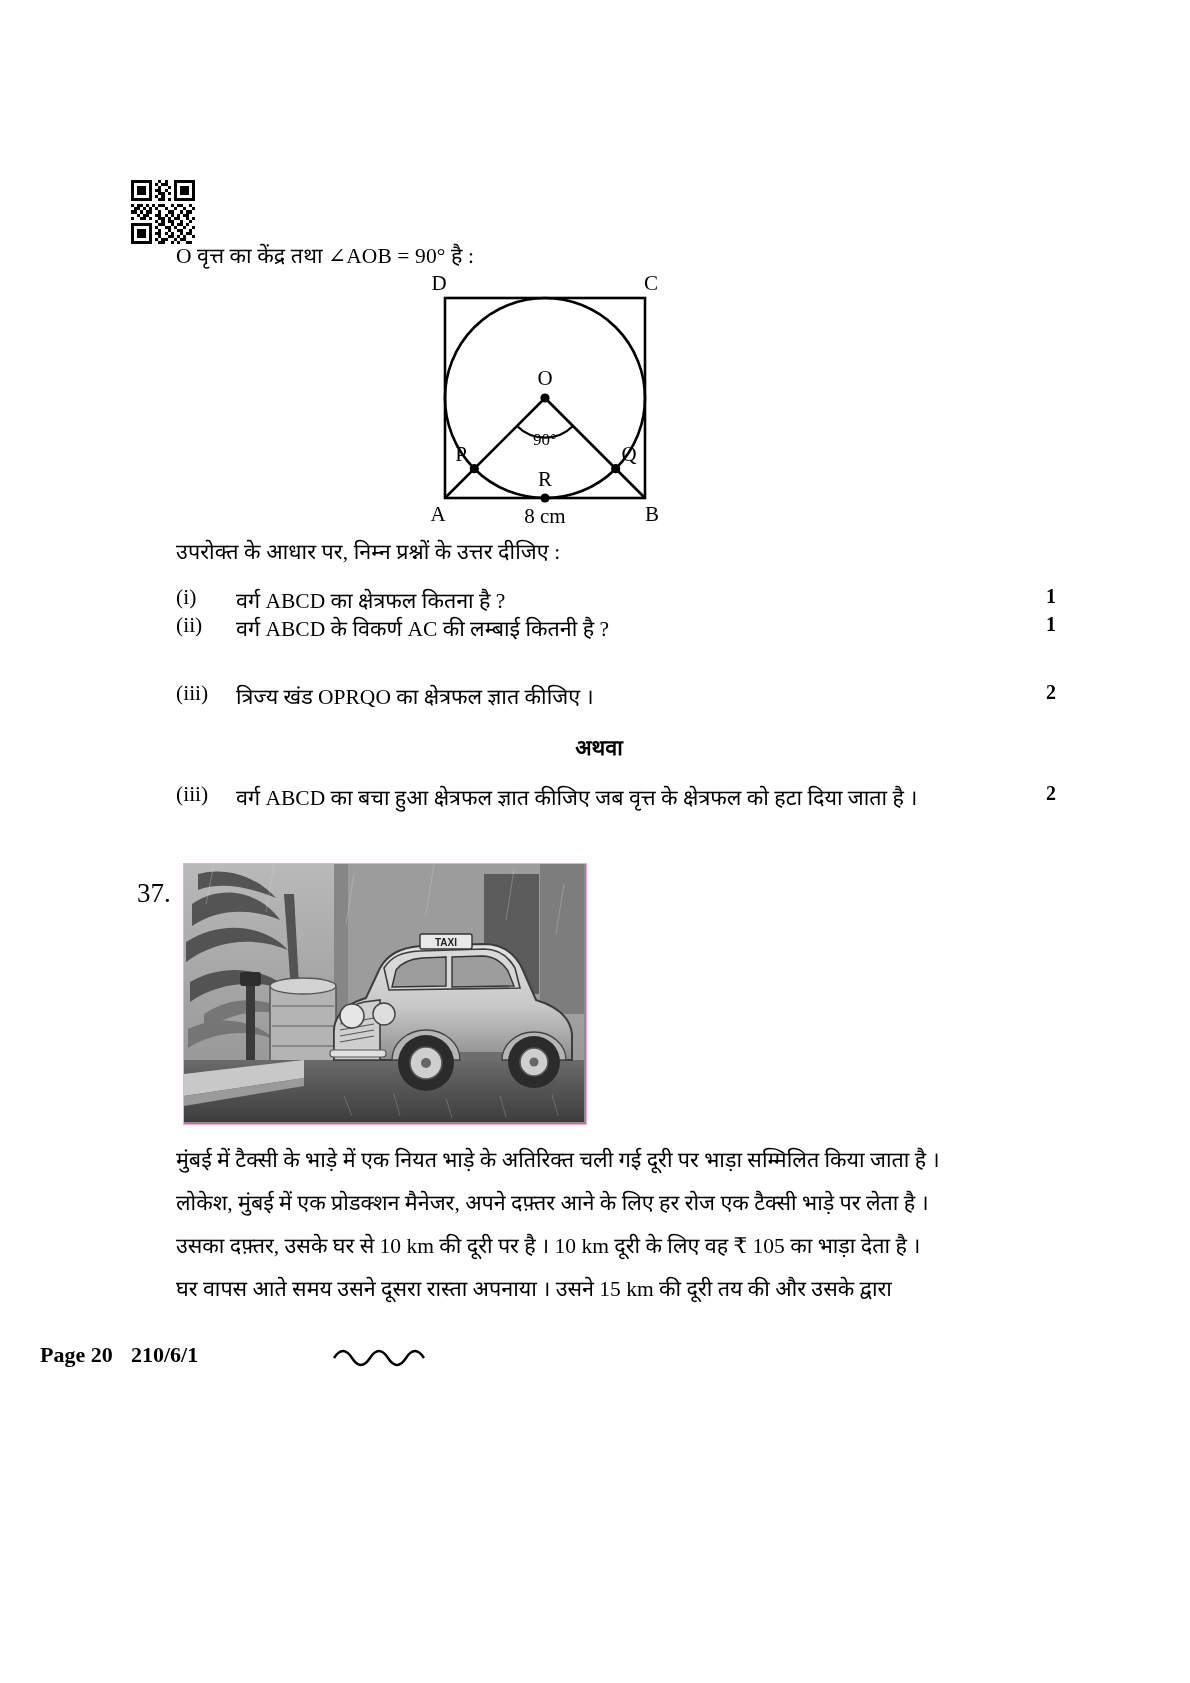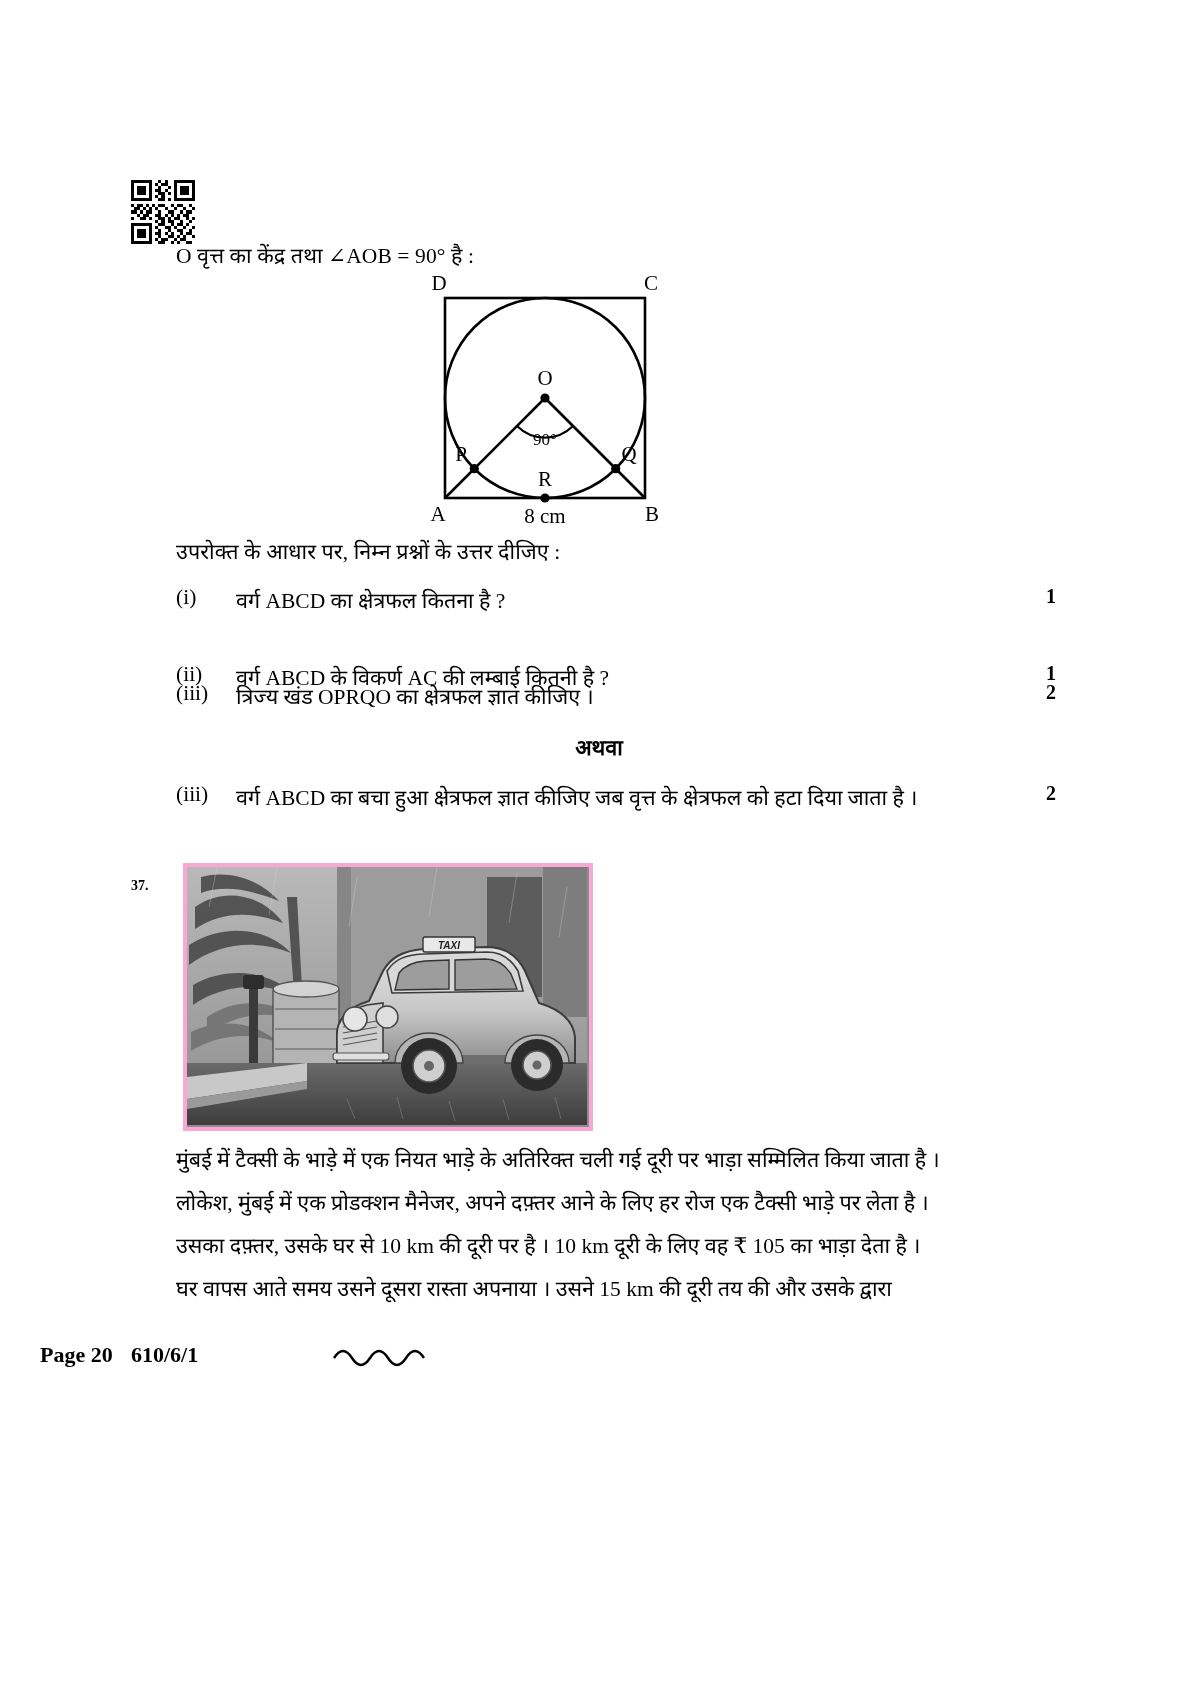--- a/index.html
+++ b/index.html
@@ -70,32 +70,30 @@
     left: 425px;
     top: 258px;
     width: 250px;
     height: 250px;
   }
   .figure svg { display: block; overflow: visible; }
 
   
   .q37num {
     position: absolute;
-    left: 131px; top: 858px;
-    font-size: 14px;
-    font-weight: bold;
+    left: 137px; top: 858px;
+    font-size: 27px;
   }
   .photo {
     position: absolute;
     left: 183px; top: 843px;
     width: 402px; height: 260px;
-    border: 4px solid #f9a8d4;
+    border: 1px solid #f9a8d4;
     overflow: hidden;
     background: #8d8d8d;
-    font-style: italic;
   }
   .photo svg { display: block; }
 
   .para {
     position: absolute;
     left: 176px;
     top: 1119px;
     width: 900px;
     font-size: 21.5px;
     line-height: 43px;
@@ -274,21 +272,21 @@
   </div>
 
   <div class="txt hin basis">उपरोक्त के आधार पर, निम्न प्रश्नों के उत्तर दीजिए :</div>
 
   <div class="qrow" style="top:565px;">
     <span class="num">(i)</span>
     <span class="body hin">वर्ग ABCD का क्षेत्रफल कितना है ?</span>
     <span class="marks">1</span>
   </div>
 
-  <div class="qrow" style="top:642px;">
+  <div class="qrow" style="top:593px;">
     <span class="num">(ii)</span>
     <span class="body hin">वर्ग ABCD के विकर्ण AC की लम्बाई कितनी है ?</span>
     <span class="marks">1</span>
   </div>
 
   <div class="qrow" style="top:661px;">
     <span class="num">(iii)</span>
     <span class="body hin">त्रिज्य खंड OPRQO का क्षेत्रफल ज्ञात कीजिए ।</span>
     <span class="marks">2</span>
   </div>
@@ -415,21 +413,21 @@
     </svg>
   </div>
 
   <div class="para hin">
     <span class="ln">मुंबई में टैक्सी के भाड़े में एक नियत भाड़े के अतिरिक्त चली गई दूरी पर भाड़ा सम्मिलित किया जाता है ।</span>
     <span class="ln">लोकेश, मुंबई में एक प्रोडक्शन मैनेजर, अपने दफ़्तर आने के लिए हर रोज एक टैक्सी भाड़े पर लेता है ।</span>
     <span class="ln">उसका दफ़्तर, उसके घर से 10 km की दूरी पर है । 10 km दूरी के लिए वह ₹ 105 का भाड़ा देता है ।</span>
     <span class="ln">घर वापस आते समय उसने दूसरा रास्ता अपनाया । उसने 15 km की दूरी तय की और उसके द्वारा</span>
   </div>
 
-  <div class="footer-left">610/6/1</div>
+  <div class="footer-left">210/6/1</div>
 
   <div class="footer-center">
     <svg width="110" height="28" viewBox="0 0 110 28">
       <path d="M4 18 q9 -14 18 0 q9 14 18 0 q9 -14 18 0 q9 14 18 0 q9 -14 18 0" fill="none" stroke="#000" stroke-width="2.4"></path>
     </svg>
   </div>
 
   <div class="footer-page">
     <span>Page 20</span>
   </div>

